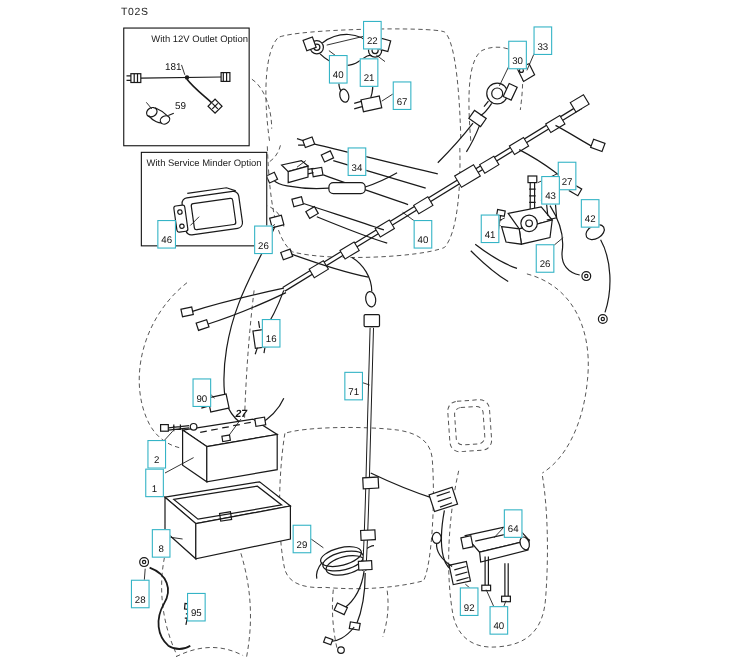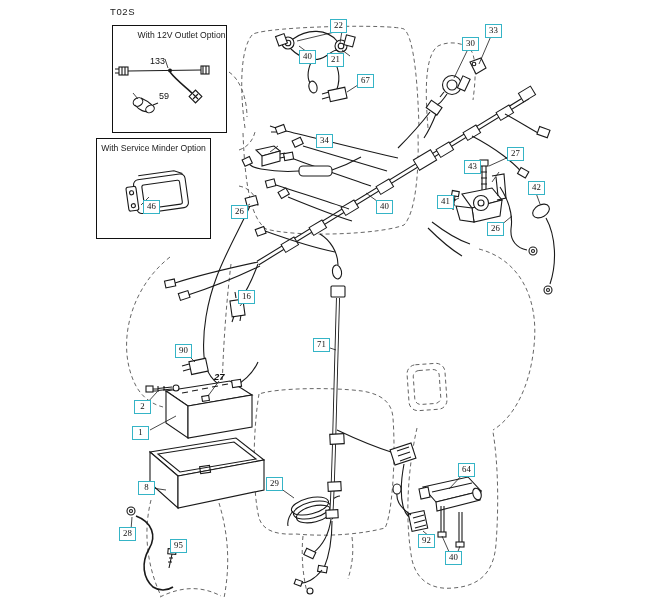--- a/index.html
+++ b/index.html
@@ -1,28 +1,28 @@
 <!DOCTYPE html>
 <html style="--accent: #35b4c6;"><head>
 <meta charset="utf-8">
 <style>
   html,body{margin:0;padding:0;background:#fff;}
   #stage{position:relative;width:667px;height:600px;background:#fff;overflow:hidden;
          font-family:"Liberation Sans",sans-serif;color:#1a1a1a;}
   #artwork{position:absolute;left:0;top:0;z-index:1;}
   .inset{position:absolute;background:#fff;border:1.6px solid #111;z-index:2;box-sizing:border-box;}
   #inset-outlet{left:112px;top:25px;width:115px;height:108px;padding-left:24px;}
-  #inset-minder{left:96px;top:138px;width:115px;height:101px;}
+  #inset-minder{left:128px;top:138px;width:115px;height:86px;}
   .inset-title{font-size:8.6px;text-align:center;padding-top:4px;white-space:nowrap;letter-spacing:0;}
   .inset-art{position:absolute;left:0;top:0;}
   #diagram-code{position:absolute;left:110px;top:6px;font-size:9.5px;letter-spacing:0.6px;z-index:2;}
   #callout-layer{position:absolute;left:0;top:0;width:667px;height:600px;z-index:3;pointer-events:none;}
-  .callout{position:absolute;box-sizing:border-box;min-width:17px;height:14px;padding:0 2px;
+  .callout{position:absolute;box-sizing:border-box;min-width:17px;height:14px;padding:12px 2px;
            background:#fff;border:1.7px solid var(--accent,#35b4c6);
-           font-size:8.8px;line-height:10.5px;text-align:center;color:#111;font-family:Liberation Serif, serif;}
+           font-size:8.8px;line-height:10.5px;text-align:center;color:#111;}
   .plain-label{position:absolute;font-size:9px;color:#111;white-space:nowrap;}
   .plain-label.bold-italic{font-weight:bold;font-style:italic;font-size:9.5px;}
 </style>
 </head>
 <body>
 
 <div id="stage">
 
   <div id="diagram-code">T02S</div>
 
@@ -300,38 +300,38 @@
   </div>
 
   <div id="callout-layer">
       <div class="callout" style="left: 330px; top: 19px;">22</div>
       <div class="callout" style="left: 299px; top: 50px;">40</div>
       <div class="callout" style="left: 327px; top: 53px;">21</div>
       <div class="callout" style="left: 357px; top: 74px;">67</div>
       <div class="callout" style="left: 462px; top: 37px;">30</div>
       <div class="callout" style="left: 485px; top: 24px;">33</div>
       <div class="callout" style="left: 507px; top: 147px;">27</div>
-      <div class="callout" style="left: 464px; top: 160px;">43</div>
+      <div class="callout" style="left: 492px; top: 160px;">43</div>
       <div class="callout" style="left: 437px; top: 195px;">41</div>
       <div class="callout" style="left: 528px; top: 181px;">42</div>
       <div class="callout" style="left: 487px; top: 222px;">26</div>
       <div class="callout" style="left: 272px; top: 134px; margin-left: 44px;">34</div>
       <div class="callout" style="left: 231px; top: 205px;">26</div>
       <div class="callout" style="left: 376px; top: 200px;">40</div>
       <div class="callout" style="left: 238px; top: 290px;">16</div>
       <div class="callout" style="left: 175px; top: 344px;">90</div>
       <div class="callout" style="left: 134px; top: 400px;">2</div>
       <div class="callout" style="left: 132px; top: 426px;">1</div>
       <div class="callout" style="left: 138px; top: 481px;">8</div>
       <div class="callout" style="left: 119px; top: 527px;">28</div>
       <div class="callout" style="left: 170px; top: 539px;">95</div>
       <div class="callout" style="left: 266px; top: 477px;">29</div>
       <div class="callout" style="left: 313px; top: 338px;">71</div>
       <div class="callout" style="left: 458px; top: 463px;">64</div>
       <div class="callout" style="left: 418px; top: 534px;">92</div>
       <div class="callout" style="left: 445px; top: 551px;">40</div>
       <div class="callout" style="left: 143px; top: 200px;">46</div>
-      <div class="plain-label" style="left: 150px; top: 56px;">133</div>
+      <div class="plain-label" style="left: 150px; top: 56px;">181</div>
       <div class="plain-label" style="left: 123px; top: 91px; padding-left: 36px;">59</div>
       <div class="plain-label bold-italic" style="left: 214px; top: 371px;">27</div>
     </div>
 
 </div>
 
 </body></html>

